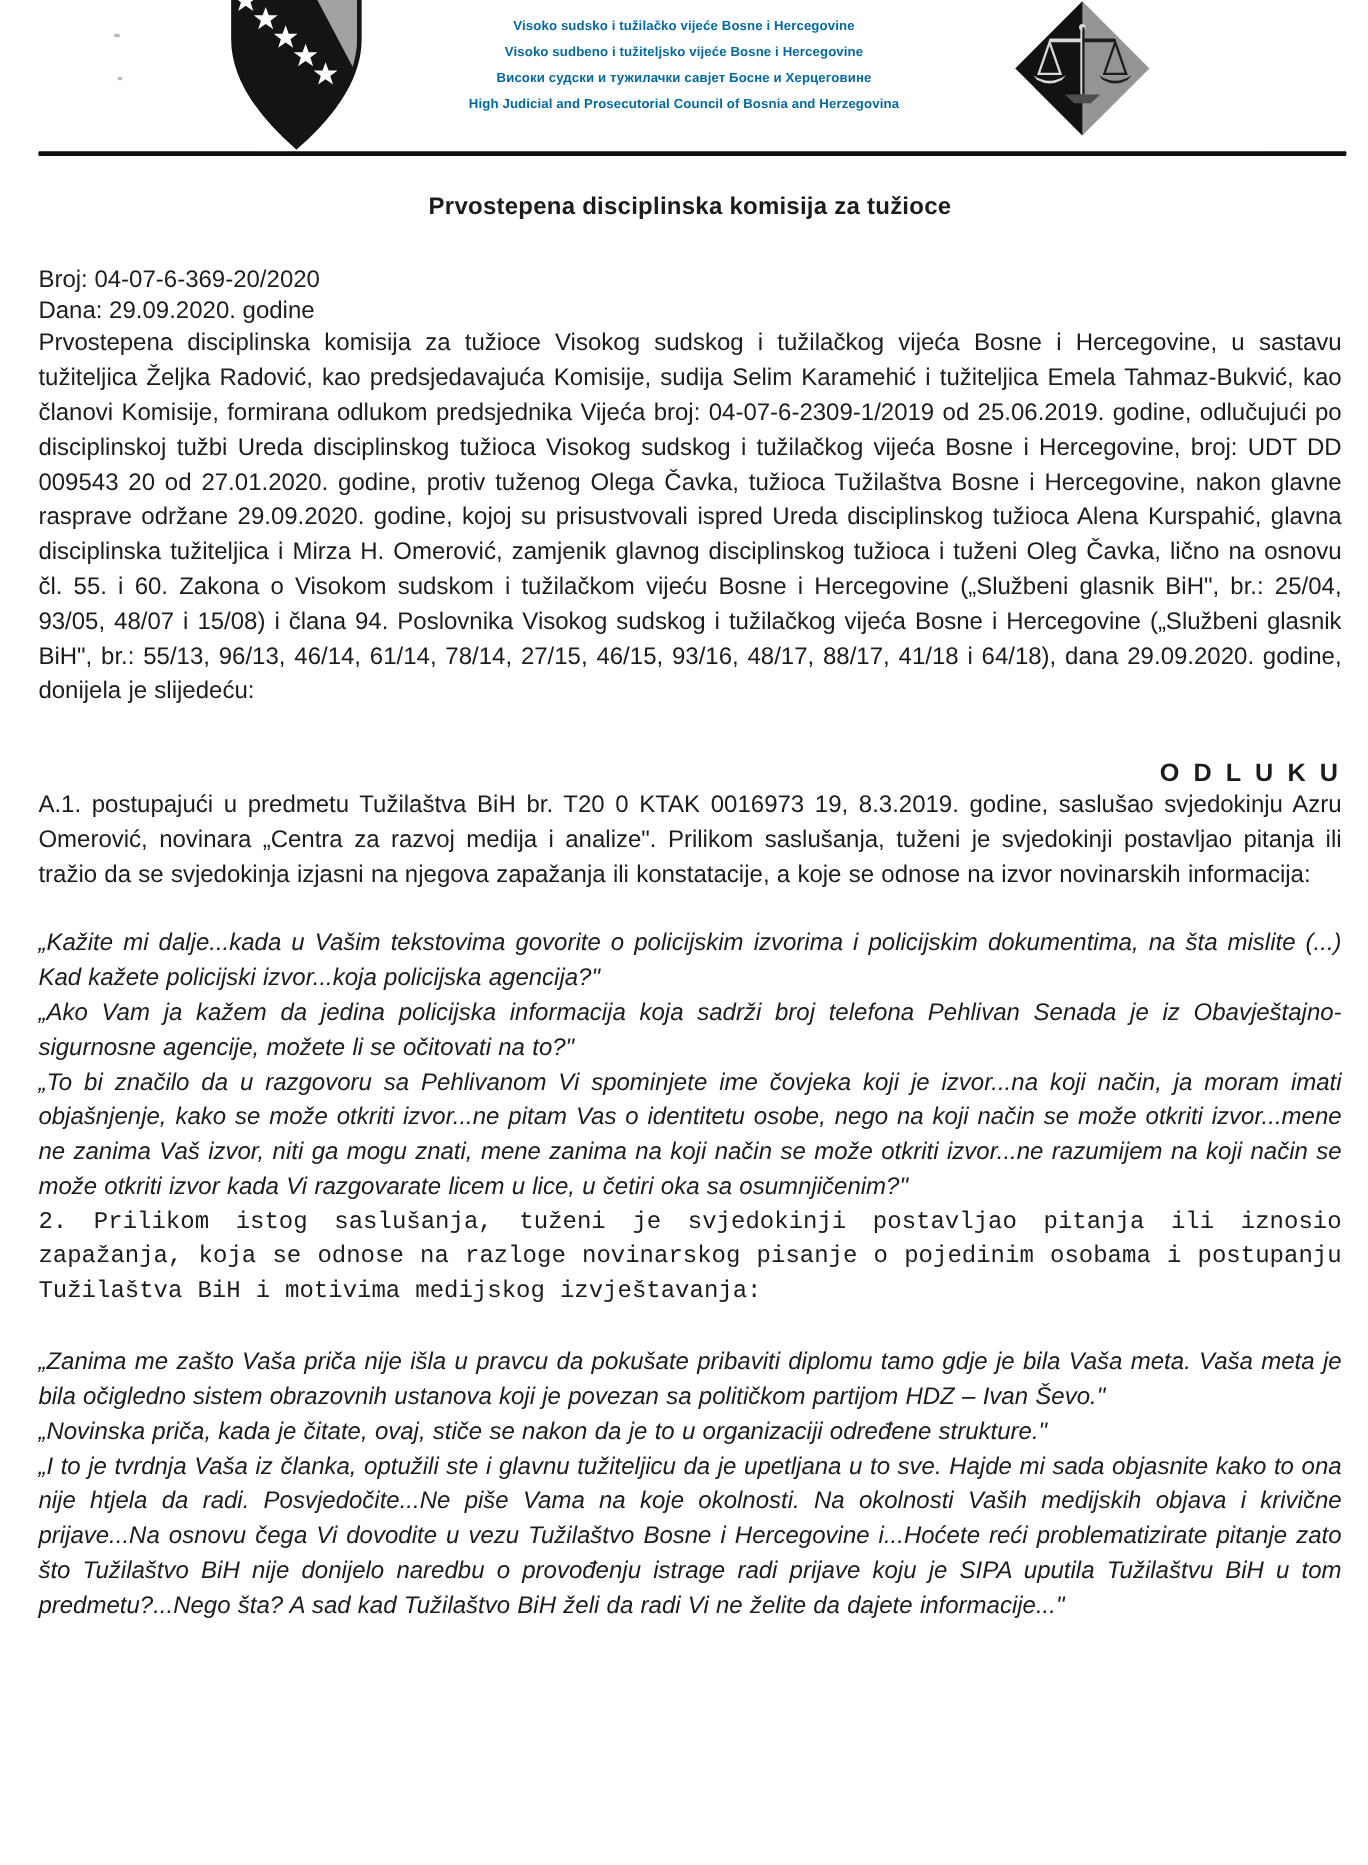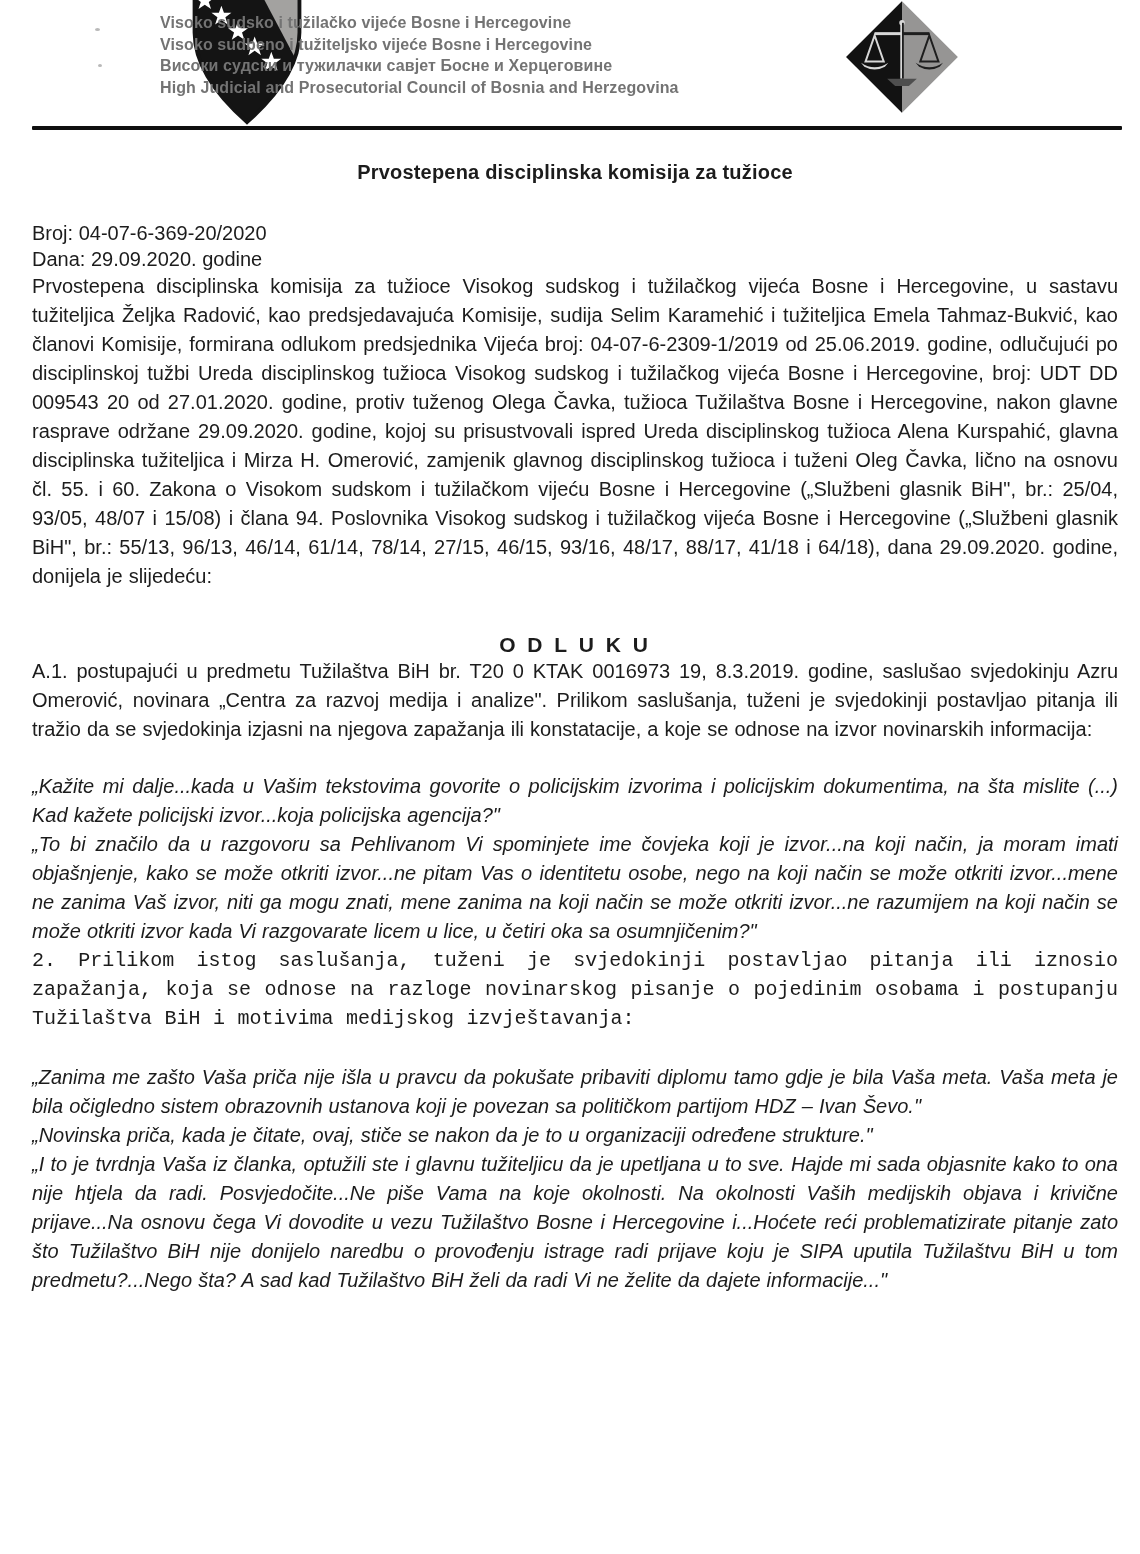--- a/index.html
+++ b/index.html
@@ -11,44 +11,44 @@
     font-family:"Liberation Sans","DejaVu Sans",sans-serif;
     color:#1c1c1c;
     box-sizing:border-box;
   }
   .content{padding:0 22px 0 32px;}
   
   .letterhead{position:relative;height:126px;}
   .coat{position:absolute;left:183px;top:-16px;}
   .org{
     position:absolute;left:160px;right:160px;top:12px;
-    font-weight:bold;
-    font-size:16px;line-height:21.5px;letter-spacing:0.1px;
-    color:#737373;
+    text-align:center;font-weight:bold;
+    font-size:11px;line-height:21.5px;letter-spacing:0.1px;
+    color:#0369a1;
   }
   .diamond-logo{position:absolute;left:833px;top:0;}
   .speck{position:absolute;background:#b9b9b9;border-radius:50%;}
   .speck.s1{left:95px;top:28px;width:5px;height:3px;}
   .speck.s2{left:98px;top:64px;width:4px;height:3px;}
   
   .rule{height:4px;background:#0f0f0f;margin-right:-4px;border-radius:1px;}
   
   .doc-title{
     font-size:20px;font-weight:bold;text-align:center;
     margin:31px 0 0 0;letter-spacing:0.2px;
   }
   .meta{margin-top:36px;font-size:20px;line-height:26px;}
   
   p.body{
     font-size:20px;line-height:29px;text-align:justify;
     margin:0;word-spacing:0.5px;
   }
   .intro{margin-top:23px;}
   .odluku{
-    font-size:21px;font-weight:bold;text-align:center;
+    font-size:21px;font-weight:bold;text-align:right;
     letter-spacing:3px;margin:42px 0 0 0;
   }
   .decision{margin-top:31px;}
   .count-a1{margin-top:27px;}
   .quotes{margin-top:28px;font-style:italic;}
   .quotes p{font-size:20px;line-height:29px;text-align:justify;margin:0;word-spacing:0.5px;}
   .count-2{margin-top:28px;font-family:Liberation Mono, monospace;}
   .quotes.second{margin-top:30px;}
 </style>
 </head>
@@ -126,20 +126,21 @@
 
     <p class="body intro">Prvostepena disciplinska komisija za tužioce Visokog sudskog i tužilačkog vijeća Bosne i Hercegovine, u sastavu tužiteljica Željka Radović, kao predsjedavajuća Komisije, sudija Selim Karamehić i tužiteljica Emela Tahmaz-Bukvić, kao članovi Komisije, formirana odlukom predsjednika Vijeća broj: 04-07-6-2309-1/2019 od 25.06.2019. godine, odlučujući po disciplinskoj tužbi Ureda disciplinskog tužioca Visokog sudskog i tužilačkog vijeća Bosne i Hercegovine, broj: UDT DD 009543 20 od 27.01.2020. godine, protiv tuženog Olega Čavka, tužioca Tužilaštva Bosne i Hercegovine, nakon glavne rasprave održane 29.09.2020. godine, kojoj su prisustvovali ispred Ureda disciplinskog tužioca Alena Kurspahić, glavna disciplinska tužiteljica i Mirza H. Omerović, zamjenik glavnog disciplinskog tužioca i tuženi Oleg Čavka, lično na osnovu čl. 55. i 60. Zakona o Visokom sudskom i tužilačkom vijeću Bosne i Hercegovine („Službeni glasnik BiH", br.: 25/04, 93/05, 48/07 i 15/08) i člana 94. Poslovnika Visokog sudskog i tužilačkog vijeća Bosne i Hercegovine („Službeni glasnik BiH", br.: 55/13, 96/13, 46/14, 61/14, 78/14, 27/15, 46/15, 93/16, 48/17, 88/17, 41/18 i 64/18), dana 29.09.2020. godine, donijela je slijedeću:</p>
 
     <h2 class="odluku">O D L U K U</h2>
 
 
     <p class="body count-a1">A.1. postupajući u predmetu Tužilaštva BiH br. T20 0 KTAK 0016973 19,  8.3.2019. godine, saslušao svjedokinju Azru Omerović, novinara „Centra za razvoj medija i analize". Prilikom saslušanja, tuženi je svjedokinji postavljao pitanja ili tražio da se svjedokinja izjasni na njegova zapažanja ili konstatacije, a koje se odnose na izvor novinarskih informacija:</p>
 
     <div class="quotes">
       <p>„Kažite mi dalje...kada u Vašim tekstovima govorite o policijskim izvorima i policijskim dokumentima, na šta mislite (...) Kad kažete policijski izvor...koja policijska agencija?"</p>
+      <p>„Ako Vam ja kažem da jedina policijska informacija koja sadrži broj telefona Pehlivan Senada je iz Obavještajno-sigurnosne agencije, možete li se očitovati na to?"</p>
       <p>„To bi značilo da u razgovoru sa Pehlivanom Vi spominjete ime čovjeka koji je izvor...na koji način, ja moram imati objašnjenje, kako se može otkriti izvor...ne pitam Vas o identitetu osobe, nego na koji način se može otkriti izvor...mene ne zanima Vaš izvor, niti ga mogu znati, mene zanima na koji način se može otkriti izvor...ne razumijem na koji način se može otkriti izvor kada Vi razgovarate licem u lice, u četiri oka sa osumnjičenim?"</p>
     </div>
 
     <p class="body count-2">2. Prilikom istog saslušanja, tuženi je svjedokinji postavljao pitanja ili iznosio zapažanja, koja se odnose na razloge novinarskog pisanje o pojedinim osobama i postupanju Tužilaštva BiH i motivima medijskog izvještavanja:</p>
 
     <div class="quotes second">
       <p>„Zanima me zašto Vaša priča nije išla u pravcu da pokušate pribaviti diplomu tamo gdje je bila Vaša meta. Vaša meta je bila očigledno sistem obrazovnih ustanova koji je povezan sa političkom partijom HDZ – Ivan Ševo."</p>
       <p>„Novinska priča, kada je čitate, ovaj, stiče se nakon da je to u organizaciji određene strukture."</p>
       <p>„I to je tvrdnja Vaša iz članka, optužili ste i glavnu tužiteljicu da je upetljana u to sve.  Hajde mi sada objasnite kako to ona nije htjela da radi. Posvjedočite...Ne piše Vama na koje okolnosti. Na okolnosti Vaših medijskih objava i krivične prijave...Na osnovu čega Vi dovodite u vezu Tužilaštvo Bosne i Hercegovine i...Hoćete reći problematizirate pitanje zato što Tužilaštvo BiH nije donijelo naredbu o provođenju istrage radi prijave koju je SIPA uputila Tužilaštvu BiH u tom predmetu?...Nego šta? A sad kad Tužilaštvo BiH želi da radi Vi ne želite da dajete informacije..."</p>
     </div>

